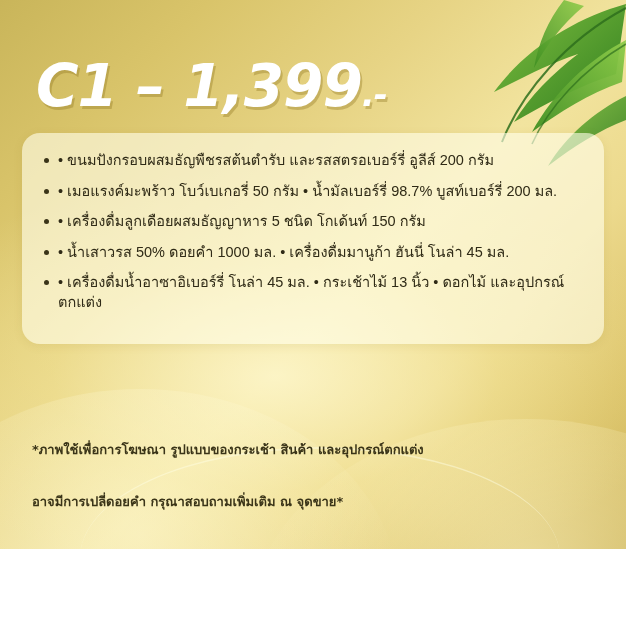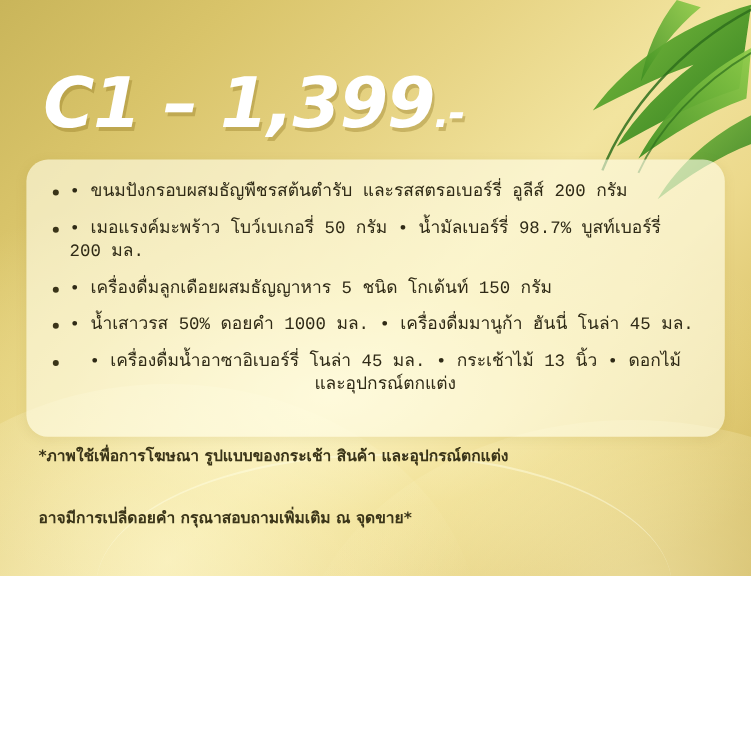--- a/index.html
+++ b/index.html
@@ -8,21 +8,21 @@
   }
   body {
     width: 626px;
     height: 625px;
     font-family: "Liberation Sans", sans-serif;
     overflow: hidden;
   }
   .poster {
     position: relative;
     width: 626px;
-    height: 480px;
+    height: 549px;
     overflow: hidden;
     background: linear-gradient(135deg, #c9b55a 0%, #d9c46a 18%, #e7d485 38%, #f2e49f 55%, #ecd98c 70%, #dcc46b 85%, #cbb154 100%);
   }
   
   .glow {
     position: absolute;
     left: -10%;
     top: 30%;
     width: 120%;
     height: 70%;
@@ -101,25 +101,24 @@
     margin: 0;
     padding: 0;
   }
   ul.items li {
     position: relative;
     padding-left: 16px;
     margin: 0 0 11px 0;
     font-size: 14.5px;
     line-height: 1.35;
     color: #2f2a16;
-    font-family: Liberation Mono, monospace;
+    font-family: Liberation Sans, sans-serif;
   }
   ul.items li:last-child {
     margin-bottom: 16px;
-    text-align: center;
   }
   ul.items li:before {
     content: "";
     position: absolute;
     left: 2px;
     top: 7px;
     width: 5px;
     height: 5px;
     border-radius: 50%;
     background: #3a3418;

